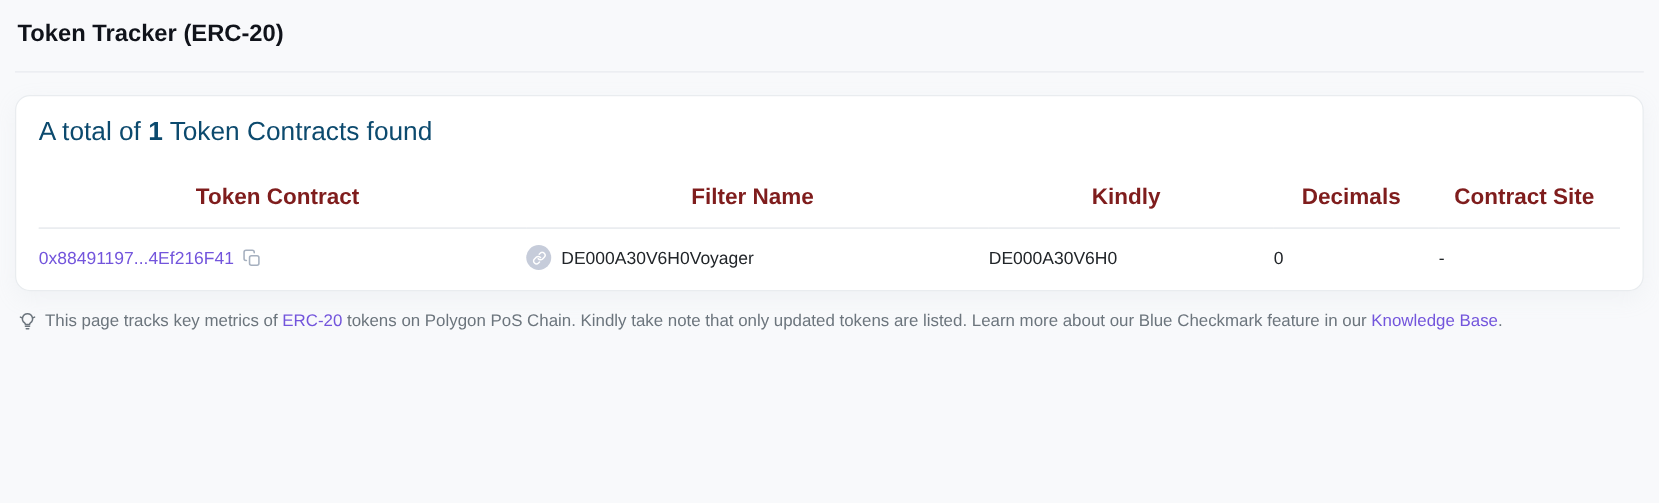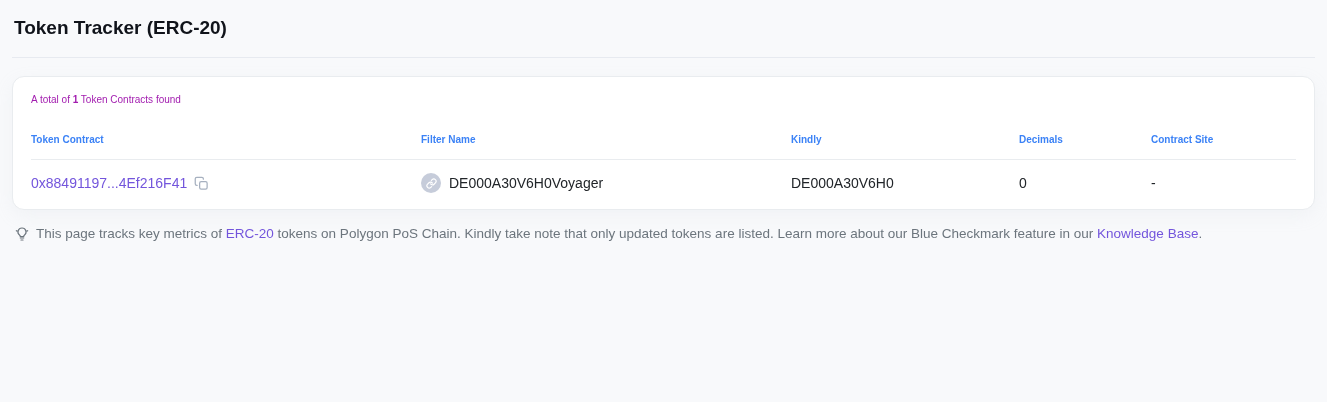--- a/index.html
+++ b/index.html
@@ -70,28 +70,28 @@
   .search-btn {
     width: 32px; height: 32px;
     border: none;
     border-radius: 8px;
     background: #e9ecef;
     cursor: pointer;
     display: flex; align-items: center; justify-content: center;
     padding: 0;
   }
   .card-body { padding: 17px 18px 0 18px; }
-  .summary { font-size: 10px; color: #a21caf; margin-bottom: 14px; }
+  .summary { font-size: 21px; color: #0c4a6e; margin-bottom: 14px; }
   .summary b { font-weight: 700; }
   table { width: 100%; border-collapse: collapse; }
   th {
-    text-align: left;
-    font-size: 10px;
+    text-align: center;
+    font-size: 18px;
     font-weight: 700;
-    color: #3b82f6;
+    color: #7f1d1d;
     padding: 15px 8px 14px 0;
     border-bottom: 1px solid #e9ecef;
     white-space: nowrap;
   }
   td {
     font-size: 14px;
     color: #212529;
     padding: 13px 8px 16px 0;
     vertical-align: middle;
     white-space: nowrap;

